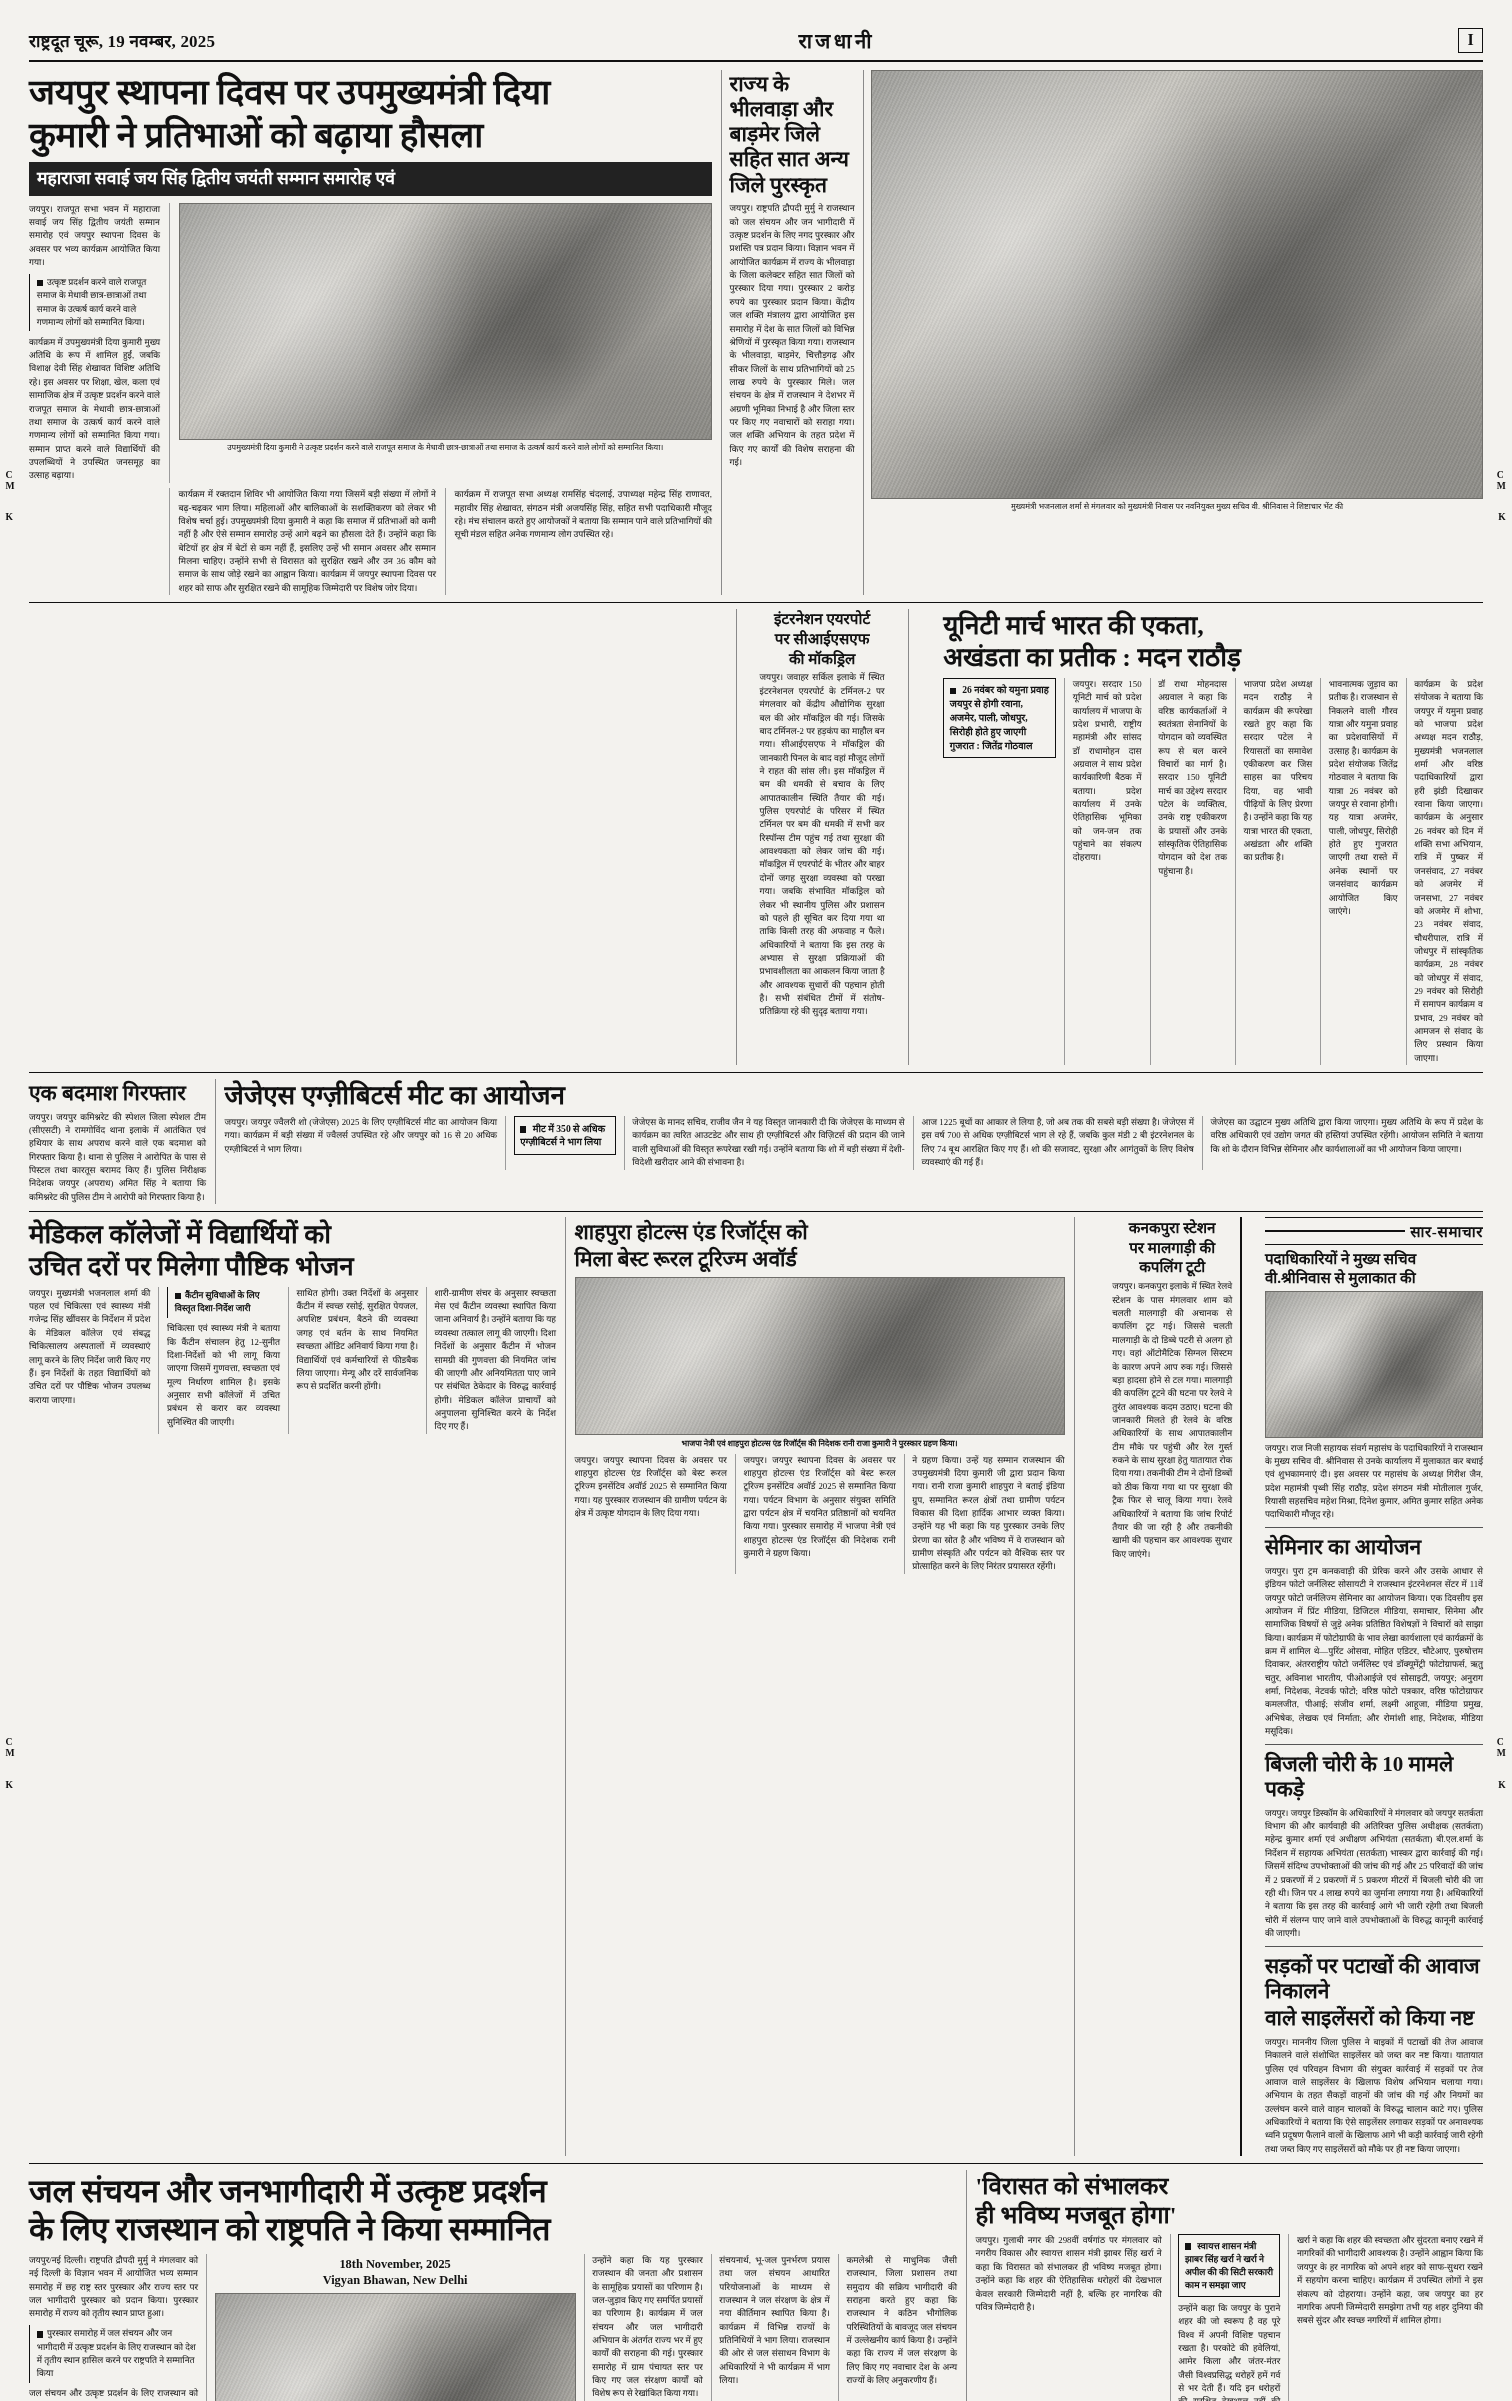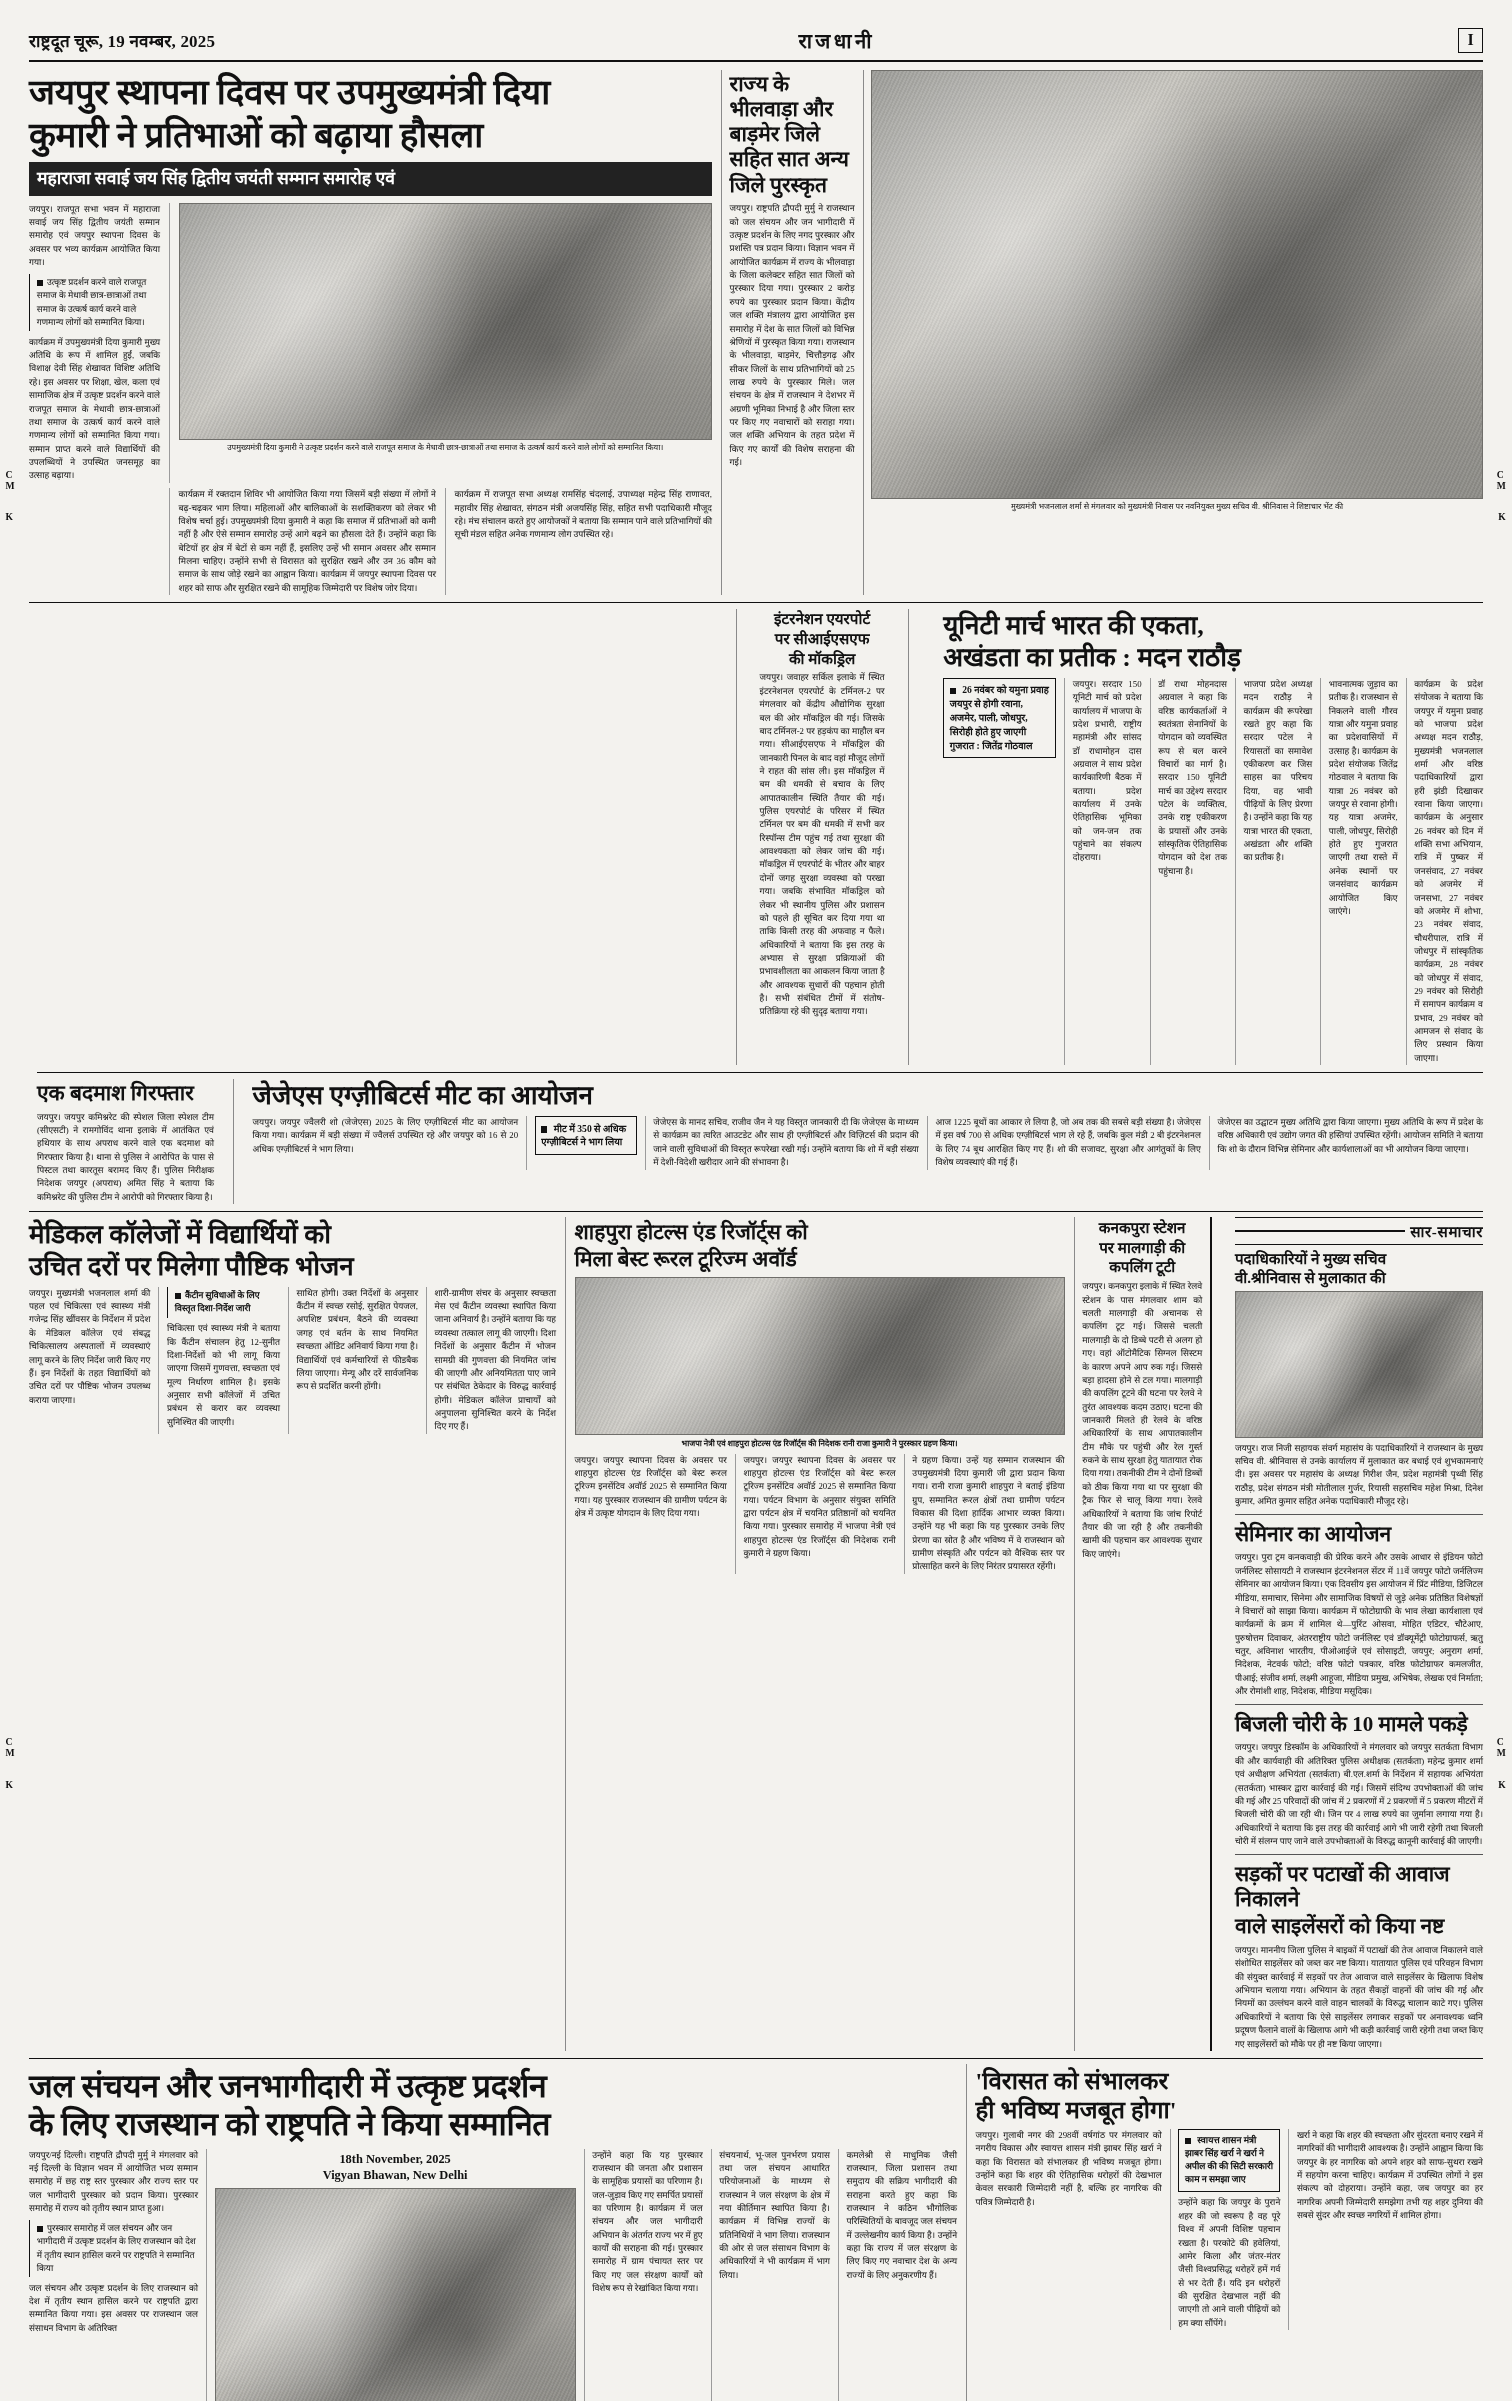--- a/index.html
+++ b/index.html
@@ -237,21 +237,21 @@
         <div style="width:0.6px;background:#9b9b9b"></div>
         <div class="body-txt" style="flex:1">भाजपा प्रदेश अध्यक्ष मदन राठौड़ ने कार्यक्रम की रूपरेखा रखते हुए कहा कि सरदार पटेल ने रियासतों का समावेश एकीकरण कर जिस साहस का परिचय दिया, वह भावी पीढ़ियों के लिए प्रेरणा है। उन्होंने कहा कि यह यात्रा भारत की एकता, अखंडता और शक्ति का प्रतीक है।</div>
         <div style="width:0.6px;background:#9b9b9b"></div>
         <div class="body-txt" style="flex:1">भावनात्मक जुड़ाव का प्रतीक है। राजस्थान से निकलने वाली गौरव यात्रा और यमुना प्रवाह का प्रदेशवासियों में उत्साह है। कार्यक्रम के प्रदेश संयोजक जितेंद्र गोठवाल ने बताया कि यात्रा 26 नवंबर को जयपुर से रवाना होगी। यह यात्रा अजमेर, पाली, जोधपुर, सिरोही होते हुए गुजरात जाएगी तथा रास्ते में अनेक स्थानों पर जनसंवाद कार्यक्रम आयोजित किए जाएंगे।</div>
         <div style="width:0.6px;background:#9b9b9b"></div>
         <div class="body-txt" style="flex:1">कार्यक्रम के प्रदेश संयोजक ने बताया कि जयपुर में यमुना प्रवाह को भाजपा प्रदेश अध्यक्ष मदन राठौड़, मुख्यमंत्री भजनलाल शर्मा और वरिष्ठ पदाधिकारियों द्वारा हरी झंडी दिखाकर रवाना किया जाएगा। कार्यक्रम के अनुसार 26 नवंबर को दिन में शक्ति सभा अभियान, रात्रि में पुष्कर में जनसंवाद, 27 नवंबर को अजमेर में जनसभा, 27 नवंबर को अजमेर में शोभा, 23 नवंबर संवाद, चौधरीपाल, रात्रि में जोधपुर में सांस्कृतिक कार्यक्रम, 28 नवंबर को जोधपुर में संवाद, 29 नवंबर को सिरोही में समापन कार्यक्रम व प्रभाव, 29 नवंबर को आमजन से संवाद के लिए प्रस्थान किया जाएगा।</div>
       </div>
     </div>
   </div>
 
-  <div class="sec flexrow" style="gap:10px;margin-left:8px;">
+  <div class="sec flexrow" style="gap:0;">
     <div style="width:186px; padding-right:9px;">
       <h3 class="head">एक बदमाश गिरफ्तार</h3>
       <div class="body-txt">जयपुर। जयपुर कमिश्नरेट की स्पेशल जिला स्पेशल टीम (सीएसटी) ने रामगोविंद थाना इलाके में आतंकित एवं हथियार के साथ अपराध करने वाले एक बदमाश को गिरफ्तार किया है। थाना से पुलिस ने आरोपित के पास से पिस्टल तथा कारतूस बरामद किए हैं। पुलिस निरीक्षक निदेशक जयपुर (अपराध) अमित सिंह ने बताया कि कमिश्नरेट की पुलिस टीम ने आरोपी को गिरफ्तार किया है।</div>
     </div>
     <div style="width:0.6px;background:#8a8a8a"></div>
     <div style="flex:1;padding-left:9px;">
       <h2 class="head">जेजेएस एग्ज़ीबिटर्स मीट का आयोजन</h2>
       <div class="flexrow" style="gap:8px;">
         <div class="body-txt" style="flex:1">जयपुर। जयपुर ज्वैलरी शो (जेजेएस) 2025 के लिए एग्ज़ीबिटर्स मीट का आयोजन किया गया। कार्यक्रम में बड़ी संख्या में ज्वैलर्स उपस्थित रहे और जयपुर को 16 से 20 अधिक एग्ज़ीबिटर्स ने भाग लिया।</div>
         <div style="width:0.6px;background:#9b9b9b"></div>
@@ -303,21 +303,21 @@
         <div class="body-txt" style="flex:1">जयपुर। जयपुर स्थापना दिवस के अवसर पर शाहपुरा होटल्स एंड रिजॉर्ट्स को बेस्ट रूरल टूरिज्म इनसेंटिव अवॉर्ड 2025 से सम्मानित किया गया। यह पुरस्कार राजस्थान की ग्रामीण पर्यटन के क्षेत्र में उत्कृष्ट योगदान के लिए दिया गया।</div>
         <div style="width:0.6px;background:#9b9b9b"></div>
         <div class="body-txt" style="flex:1">जयपुर। जयपुर स्थापना दिवस के अवसर पर शाहपुरा होटल्स एंड रिजॉर्ट्स को बेस्ट रूरल टूरिज्म इनसेंटिव अवॉर्ड 2025 से सम्मानित किया गया। पर्यटन विभाग के अनुसार संयुक्त समिति द्वारा पर्यटन क्षेत्र में चयनित प्रतिष्ठानों को चयनित किया गया। पुरस्कार समारोह में भाजपा नेत्री एवं शाहपुरा होटल्स एंड रिजॉर्ट्स की निदेशक रानी कुमारी ने ग्रहण किया।</div>
         <div style="width:0.6px;background:#9b9b9b"></div>
         <div class="body-txt" style="flex:1">ने ग्रहण किया। उन्हें यह सम्मान राजस्थान की उपमुख्यमंत्री दिया कुमारी जी द्वारा प्रदान किया गया। रानी राजा कुमारी शाहपुरा ने बताई इंडिया ग्रुप, सम्मानित रूरल क्षेत्रों तथा ग्रामीण पर्यटन विकास की दिशा हार्दिक आभार व्यक्त किया। उन्होंने यह भी कहा कि यह पुरस्कार उनके लिए प्रेरणा का स्रोत है और भविष्य में वे राजस्थान को ग्रामीण संस्कृति और पर्यटन को वैश्विक स्तर पर प्रोत्साहित करने के लिए निरंतर प्रयासरत रहेंगी।</div>
       </div>
     </div>
 
     <div style="width:0.6px;background:#8a8a8a"></div>
 
-    <div style="width:136px;padding:0 8px;">
+    <div style="width:136px;padding:0 8px;margin-left:30px;">
       <h4 class="head" style="text-align:center">कनकपुरा स्टेशन</h4>
       <h4 class="head" style="text-align:center;margin-top:-2.3px">पर मालगाड़ी की</h4>
       <h4 class="head" style="text-align:center;margin-top:-2.3px">कपलिंग टूटी</h4>
       <div class="body-txt">जयपुर। कनकपुरा इलाके में स्थित रेलवे स्टेशन के पास मंगलवार शाम को चलती मालगाड़ी की अचानक से कपलिंग टूट गई। जिससे चलती मालगाड़ी के दो डिब्बे पटरी से अलग हो गए। वहां ऑटोमैटिक सिग्नल सिस्टम के कारण अपने आप रुक गई। जिससे बड़ा हादसा होने से टल गया। मालगाड़ी की कपलिंग टूटने की घटना पर रेलवे ने तुरंत आवश्यक कदम उठाए। घटना की जानकारी मिलते ही रेलवे के वरिष्ठ अधिकारियों के साथ आपातकालीन टीम मौके पर पहुंची और रेल गुर्स्त रुकने के साथ सुरक्षा हेतु यातायात रोक दिया गया। तकनीकी टीम ने दोनों डिब्बों को ठीक किया गया था पर सुरक्षा की ट्रैक फिर से चालू किया गया। रेलवे अधिकारियों ने बताया कि जांच रिपोर्ट तैयार की जा रही है और तकनीकी खामी की पहचान कर आवश्यक सुधार किए जाएंगे।</div>
     </div>
 
     <div style="width:1.7px;background:#111"></div>
 
     <div style="flex:1;padding-left:8px;margin-left:15px;">
       <div class="sidebar-head">

